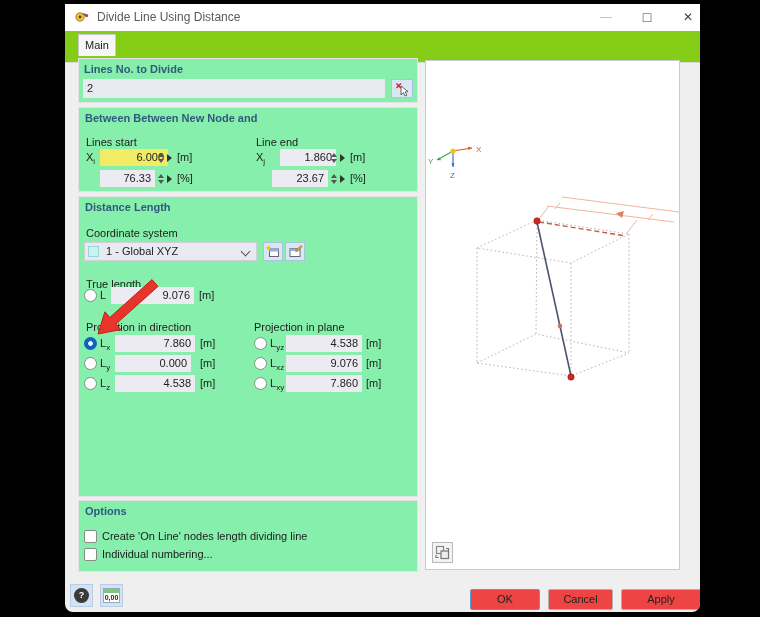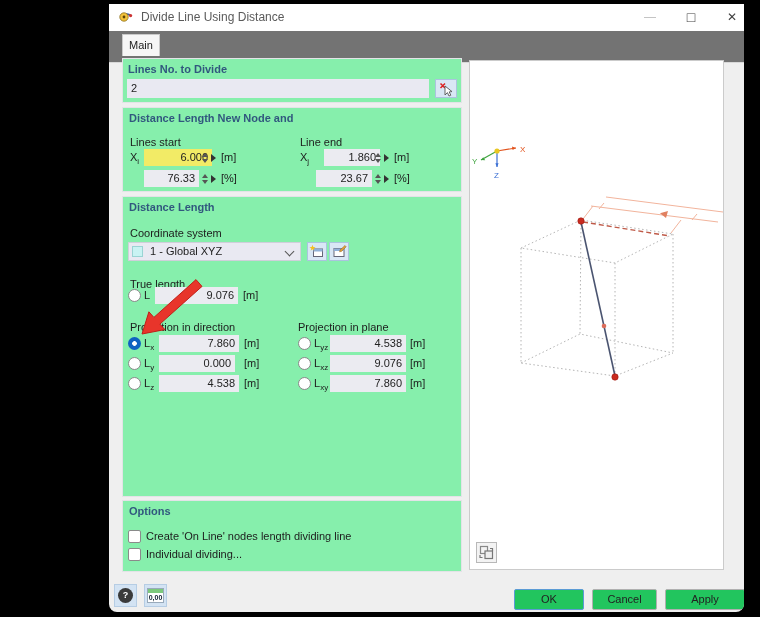--- a/index.html
+++ b/index.html
@@ -1,28 +1,28 @@
 <!DOCTYPE html>
 <html><head>
 <meta charset="utf-8">
 <style>
   html,body{margin:0;padding:0;}
   body{width:760px;height:617px;background:#000;position:relative;overflow:hidden;
        font-family:"Liberation Sans", sans-serif;}
-  .stage{position:absolute;inset:0;margin-left:44px;}
+  .stage{position:absolute;inset:0;}
   .dialog{position:absolute;left:65px;top:4px;width:635px;height:608px;background:#efefef;
           border-radius:0 0 8px 8px;overflow:hidden;}
   
   .titlebar{position:absolute;left:0;top:0;width:635px;height:27px;background:#ffffff;}
   .title-icon{position:absolute;left:9px;top:5px;width:16px;height:16px;}
   .title-text{position:absolute;left:32px;top:0;height:27px;line-height:27px;font-size:12px;color:#5a5a5a;white-space:nowrap;}
   .wbtn{position:absolute;top:0;width:34px;height:26px;text-align:center;line-height:26px;font-size:12px;color:#404040;}
   .wbtn.min{color:#bdbdbd;}
   
-  .tabstrip{position:absolute;left:0;top:27px;width:635px;height:32px;background:#737373;border-bottom:1px solid #d8d8d8;box-sizing:border-box;}
+  .tabstrip{position:absolute;left:0;top:27px;width:635px;height:32px;background:#84cc16;border-bottom:1px solid #d8d8d8;box-sizing:border-box;}
   .tab{position:absolute;left:13px;top:3px;width:36px;height:21px;background:#f6f6f6;border:1px solid #c9c9c9;border-bottom:none;
        text-align:center;line-height:21px;font-size:11px;color:#222;}
   
   .card{position:absolute;left:13px;width:340px;background:#86efac;border:1px solid #e3e3e7;box-sizing:border-box;}
   .hdr{position:absolute;left:6px;top:4px;font-weight:bold;color:#31587e;font-size:11px;white-space:nowrap;}
   .lbl{position:absolute;font-size:11px;color:#1c1c1c;height:17px;line-height:17px;white-space:nowrap;}
   .sub{font-size:8px;position:relative;top:3px;}
   .fld{position:absolute;height:17px;line-height:17px;background:#ebebf1;font-size:11px;color:#222;
        text-align:right;padding-right:4px;box-sizing:border-box;}
   .fld.yellow{background:#f2eb66;}
@@ -37,21 +37,21 @@
   .ibtn{position:absolute;background:#d9e7f5;border:1px solid #aac4de;box-sizing:border-box;display:flex;align-items:center;justify-content:center;}
   .dropdown{position:absolute;left:5px;top:45px;width:173px;height:19px;background:#e9e9f2;border:1px solid #cfcfda;box-sizing:border-box;}
   .swatch{position:absolute;left:3px;top:3px;width:11px;height:11px;background:#c9f3f3;border:1px solid #9ad4d4;box-sizing:border-box;}
   .ddtext{position:absolute;left:21px;top:0;height:17px;line-height:17px;font-size:11px;color:#222;white-space:nowrap;}
   .chev{position:absolute;right:7px;top:5px;width:6px;height:6px;border-right:1px solid #555;border-bottom:1px solid #555;transform:rotate(45deg);}
   
   .preview{position:absolute;left:360px;top:56px;width:255px;height:510px;background:#fff;border:1px solid #cbcbcb;box-sizing:border-box;}
   .resetbtn{position:absolute;left:6px;bottom:6px;width:21px;height:21px;background:#f3f3f3;border:1px solid #b8b8b8;box-sizing:border-box;
             display:flex;align-items:center;justify-content:center;}
   
-  .fbtn{position:absolute;top:585px;height:21px;background:#22c55e;border:1px solid #b0b0b0;border-radius:2px;
+  .fbtn{position:absolute;top:585px;height:21px;background:#ef4444;border:1px solid #b0b0b0;border-radius:2px;
         font-size:11px;color:#222;text-align:center;line-height:19px;box-sizing:border-box;}
   .fbtn.default{border-color:#5b9bd5;}
   .foot-icon{position:absolute;top:580px;width:23px;height:23px;background:#d3e3f3;border:1px solid #b6cde4;box-sizing:border-box;
              display:flex;align-items:center;justify-content:center;}
   .helpdot{width:15px;height:15px;border-radius:50%;background:#3a3a3a;color:#fff;font-size:9px;font-weight:bold;
            text-align:center;line-height:15px;}
   .unitsicon{width:17px;height:15px;background:#fff;border:1px solid #9ab;box-sizing:border-box;position:relative;
              font-size:7px;font-weight:bold;color:#123;text-align:center;}
   .unitsicon .bar{position:absolute;left:0;top:0;width:100%;height:4px;background:#7cc97c;}
   .unitsicon .txt{position:absolute;left:0;top:5px;width:100%;}
@@ -85,21 +85,21 @@
       <div class="fld editbox" style="left:4px;top:20px;width:302px;height:19px;line-height:19px;">2</div>
       <div class="ibtn" style="left:312px;top:20px;width:22px;height:19px;">
         <svg width="16" height="16" viewBox="0 0 16 16">
           <path d="M2.5,2.5 L7,7 M7,2.5 L2.5,7" stroke="#d22" stroke-width="1.5" fill="none"></path>
           <path d="M7,5 L7,14 L9.4,11.6 L11,15 L12.8,14.2 L11.2,10.9 L14,10.6 Z" fill="#fff" stroke="#555" stroke-width="0.9"></path>
         </svg>
       </div>
     </div>
 
     <div class="card" style="top:103px;height:85px;">
-      <div class="hdr">Distance Length New Node and</div>
+      <div class="hdr">Between Between New Node and</div>
 
       <div class="lbl" style="left:7px;top:26px;">Lines start</div>
       <div class="lbl" style="left:7px;top:41px;"><span>X</span><span class="sub">i</span></div>
       <div class="fld yellow" style="left:21px;top:41px;width:68px;">6.000</div>
       <div class="spin" style="left:77px;top:41px;">
           <i class="up"></i>
           <i class="dn"></i>
         </div>
       <div class="tri" style="left:88px;top:46px;"></div>
       <div class="lbl" style="left:98px;top:41px;">[m]</div>
@@ -185,21 +185,21 @@
       <div class="lbl" style="left:191px;top:178px;"><span>L</span><span class="sub">xy</span></div>
       <div class="fld" style="left:207px;top:178px;width:76px;">7.860</div>
       <div class="lbl" style="left:287px;top:178px;">[m]</div>
     </div>
 
     <div class="card" style="top:496px;height:72px;">
       <div class="hdr">Options</div>
       <div class="chk" style="left:5px;top:29px;"></div>
       <div class="lbl" style="left:23px;top:27px;">Create 'On Line' nodes length dividing line</div>
       <div class="chk" style="left:5px;top:47px;"></div>
-      <div class="lbl" style="left:23px;top:45px;">Individual dividing...</div>
+      <div class="lbl" style="left:23px;top:45px;">Individual numbering...</div>
     </div>
 
     <div class="preview">
       <svg width="253" height="508" viewBox="0 0 253 508">
 
         <g>
           <line x1="27" y1="90" x2="46" y2="87" stroke="#e2541e" stroke-width="1.2"></line>
           <path d="M46,87 L42,85.4 L42.6,89 Z" fill="#e2541e"></path>
           <line x1="27" y1="90" x2="11" y2="99" stroke="#3fa43f" stroke-width="1.2"></line>
           <path d="M11,99 L15.2,99.2 L13.2,96.2 Z" fill="#3fa43f"></path>

